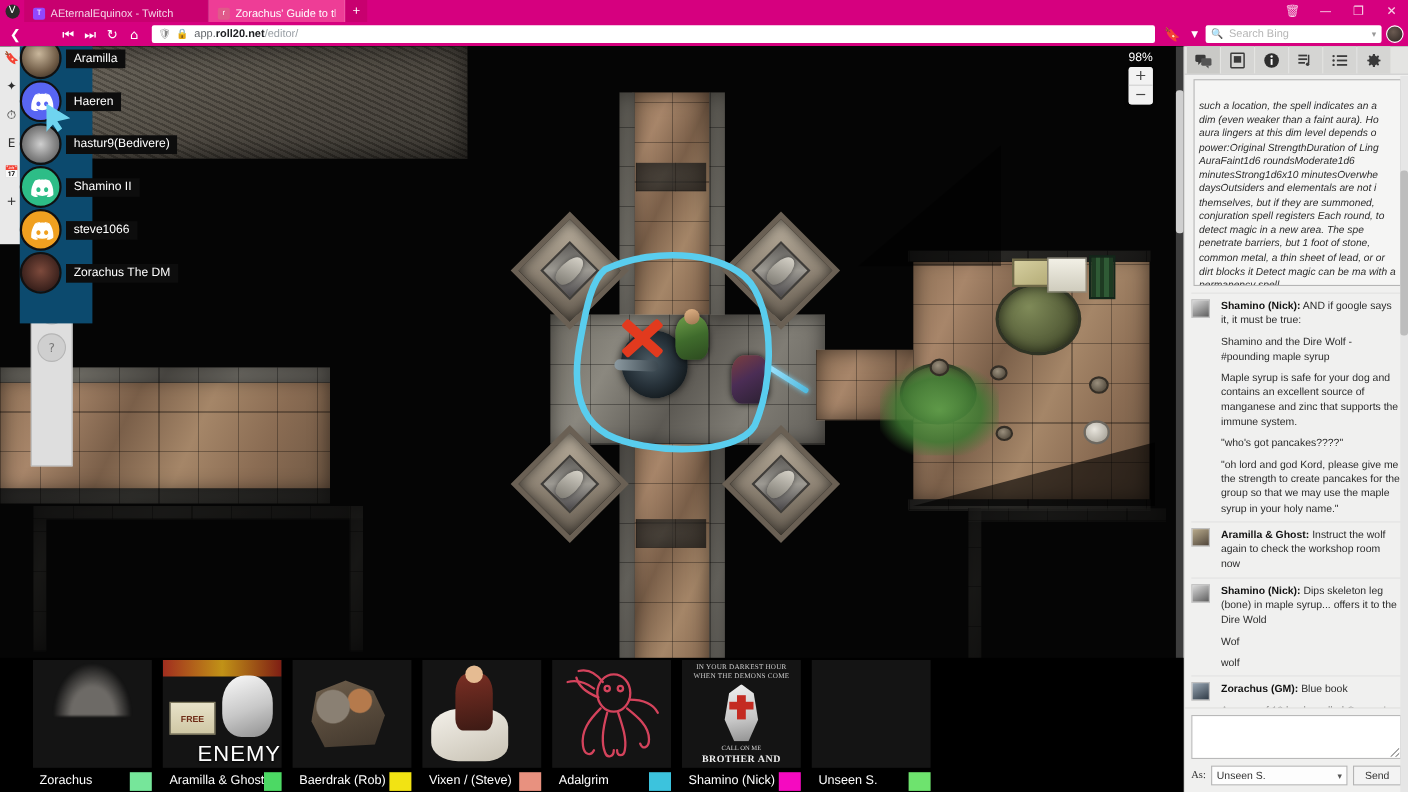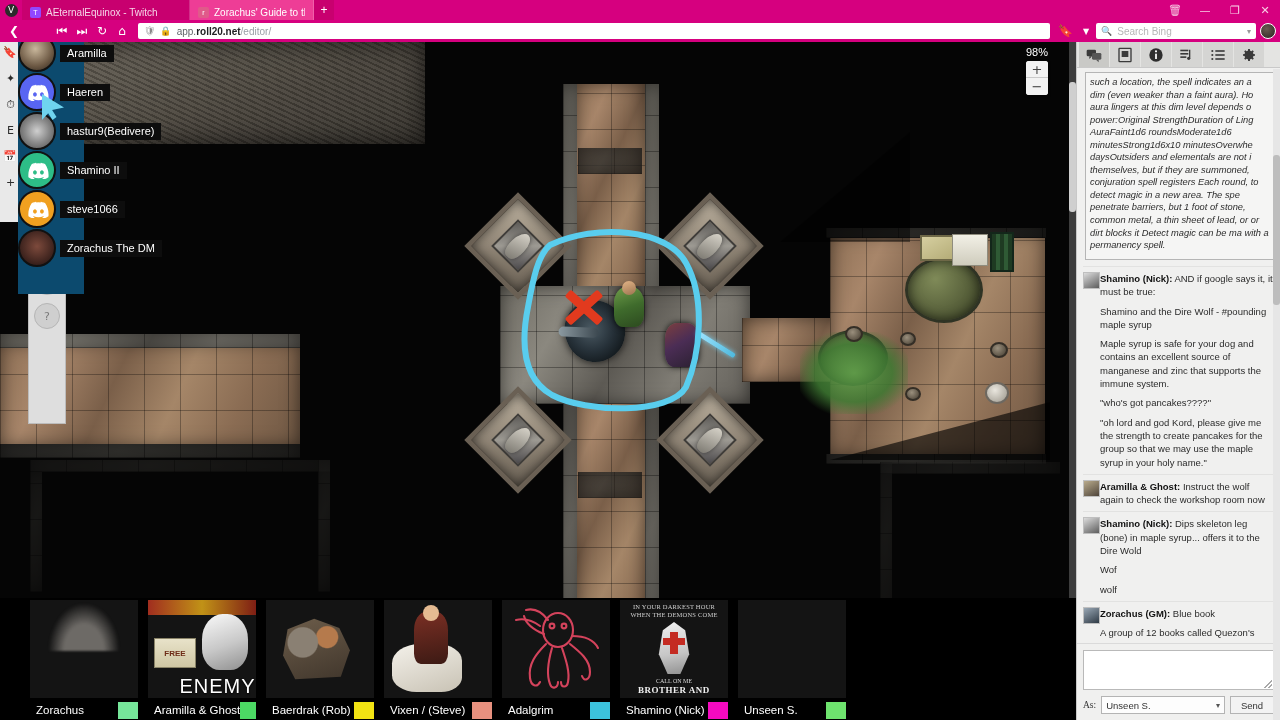--- a/index.html
+++ b/index.html
@@ -454,26 +454,26 @@
     background:#d5d5d3; color:#2f2f2f;
   }
   .sb-tab.active { background:#c9c9c6; }
   .sb-tab svg { width:16px; height:16px; }
 
   .chat-scroll {
     flex:1 1 auto; overflow:hidden; position:relative;
     padding: 2px 0 0 6px; background:#f0f0ef;
   }
   .spell-box {
-    margin: 2px 6px 6px 2px; padding:3px 4px;
+    margin: 2px 6px 6px 2px; padding:17px 4px;
     border:1px solid #b5b5b5; background:#f5f5f4;
     font-style: italic; font-size:9.3px; line-height:1.35; color:#2d2d2d;
     height:188px; overflow:hidden; white-space:normal;
   }
-  .msg { display:flex; gap:0; padding:5px 6px 5px 0; border-top:1px solid #e2e2e1; }
+  .msg { display:flex; gap:10px; padding:5px 6px 5px 0; border-top:1px solid #e2e2e1; }
   .msg:first-of-type { border-top:none; }
   .msg .av {
     width:17px; height:17px; flex:0 0 17px; border:1px solid #bfbfbf; background:#cfcfcf;
   }
   .msg .av.a1 { background: linear-gradient(150deg,#dcdcdc,#5d5d5d); }
   .msg .av.a2 { background: linear-gradient(150deg,#b9ab8c,#4f453a); }
   .msg .av.a3 { background: linear-gradient(150deg,#9aa8b5,#2f3a45); }
   .msg .body { flex:1 1 auto; min-width:0; font-size:9.5px; color:#2b2b2b; line-height:1.4; }
   .msg .who { font-weight:bold; color:#111; }
   .msg .body p { margin-top:6px; }

